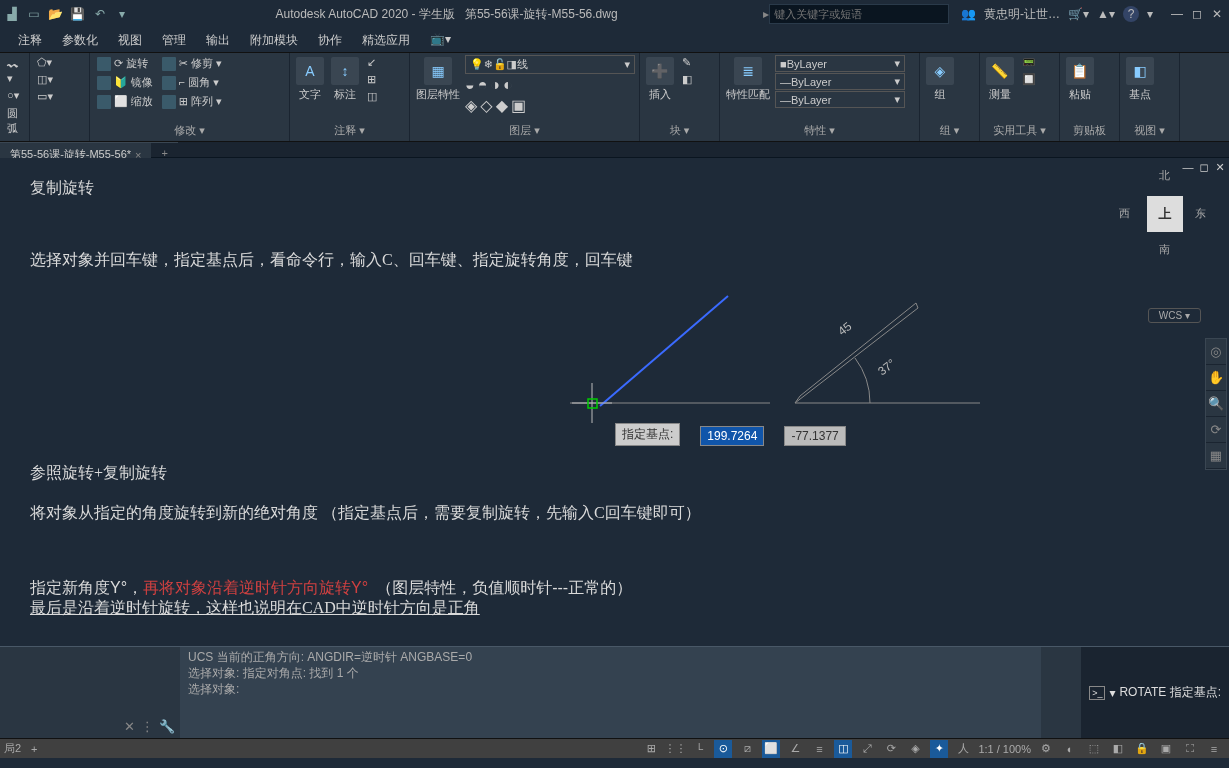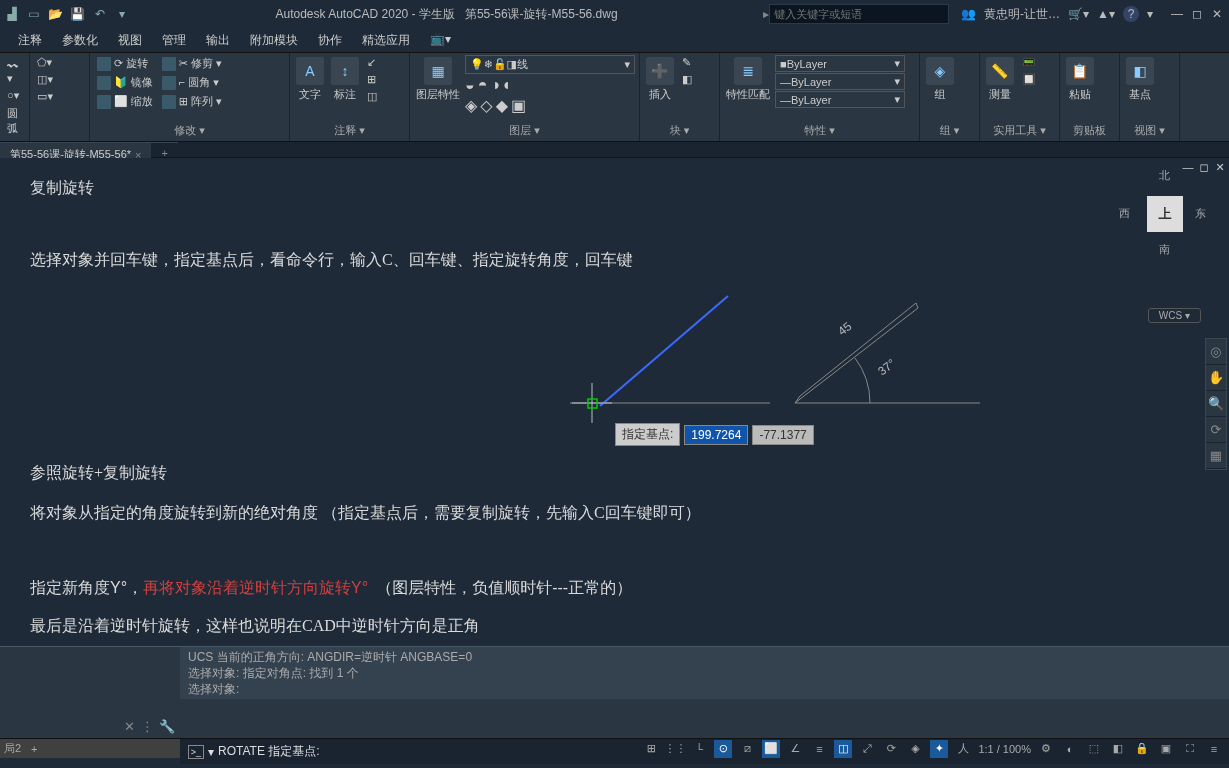--- a/index.html
+++ b/index.html
@@ -34,29 +34,29 @@
 .canvas { background: #1e2a38; position: relative; width: 100%; height: calc(100% - 28px - 24px - 90px - 26px - 92px - 20px); overflow: hidden; }
 .txt { position: absolute; color: #dadada; font-size: 16px; font-family: SimSun, serif; }
 .txt-inline-r { color: #d04040; }
 .viewcube { position: absolute; top: 10px; right: 20px; width: 90px; height: 90px; }
 .viewcube .cube { width: 36px; height: 36px; background: #ddd; color: #333; font-weight: bold; display: flex; align-items: center; justify-content: center; position: absolute; top: 28px; left: 28px; font-size: 13px; }
 .viewcube .dir { position: absolute; color: #aaa; font-size: 11px; }
 .wcs-badge { position: absolute; top: 150px; right: 28px; border: 1px solid #555; padding: 1px 10px; font-size: 10px; color: #aaa; border-radius: 3px; }
 .nav-bar { position: absolute; right: 2px; top: 180px; width: 22px; background: #2a3642; border: 1px solid #3a4652; }
 .nav-bar div { height: 26px; border-bottom: 1px solid #1a2430; display: flex; align-items: center; justify-content: center; color: #888; font-size: 13px; }
 svg.draw { position: absolute; top: 0; left: 0; }
-.dyn-input { position: absolute; display: flex; gap: 4px; align-items: center; font-size: 12px; }
+.dyn-input { position: absolute; display: flex; gap: 20px; align-items: flex-end; font-size: 12px; }
 .dyn-input .lbl { background: #ccc; color: #333; padding: 2px 6px; border: 1px solid #888; }
 .dyn-input .val { padding: 2px 6px; border: 1px solid #888; }
 .dyn-input .val.sel { background: #1055aa; color: #fff; }
 .dyn-input .val.norm { background: #bbb; color: #333; }
 .cmdarea { background: #2a3642; height: 92px; border-top: 1px solid #495867; display: flex; }
 .cmdprefix { width: 180px; display: flex; align-items: flex-end; justify-content: flex-end; padding: 4px; gap: 6px; }
 .cmdprefix span { color: #888; font-size: 13px; cursor: pointer; }
-.cmdtext { flex: 1; display: flex; flex-direction: column; font-size: 12px; font-family: Consolas, monospace; color: #aaa; gap: 40px; }
+.cmdtext { flex: 1; display: flex; flex-direction: row; font-size: 12px; font-family: Consolas, monospace; color: #aaa; gap: 40px; }
 .cmdhistory { flex: 1; background: #344250; padding: 2px 8px; }
 .cmdhistory div { line-height: 16px; }
 .cmdline { background: #1a2430; padding: 4px 8px; display: flex; align-items: center; gap: 4px; color: #ddd; }
 .cmdline .icon-term { width: 16px; height: 14px; border: 1px solid #888; display: inline-flex; align-items: center; justify-content: center; font-size: 9px; }
 .statusbar { height: 20px; background: #404040; display: flex; align-items: center; font-size: 11px; color: #aaa; border-top: 1px solid #111; }
 .statusbar .left { flex: 1; display: flex; align-items: center; gap: 4px; padding-left: 4px; }
 .statusbar .right { display: flex; align-items: center; gap: 6px; padding-right: 6px; }
 .statusbar .sbtn { width: 18px; height: 18px; display: inline-flex; align-items: center; justify-content: center; cursor: pointer; }
 .statusbar .sbtn.on { background: #1a5a9a; color: #fff; }
 .viewport-controls { position: absolute; top: 2px; right: 2px; display: flex; gap: 2px; }
@@ -288,21 +288,21 @@
   </div>
 
   <div class="txt" style="top:20px;left:30px">复制旋转</div>
   <div class="txt" style="top:92px;left:30px">选择对象并回车键，指定基点后，看命令行，输入C、回车键、指定旋转角度，回车键</div>
 
   <div class="txt" style="top:305px;left:30px">参照旋转+复制旋转</div>
   <div class="txt" style="top:345px;left:30px">将对象从指定的角度旋转到新的绝对角度  （指定基点后，需要复制旋转，先输入C回车键即可）</div>
   <div class="txt" style="top:420px;left:30px">
     <span>指定新角度Y°，</span><span class="txt-inline-r">再将对象沿着逆时针方向旋转Y°</span>&nbsp;&nbsp;<span>（图层特性，负值顺时针---正常的）</span>
   </div>
-  <div class="txt" style="top:458px;left:30px;">最后是沿着逆时针旋转，这样也说明在CAD中逆时针方向是正角</div>
+  <div class="txt" style="top:440px;left:30px;text-decoration:underline">最后是沿着逆时针旋转，这样也说明在CAD中逆时针方向是正角</div>
 
   <svg class="draw" width="1200" height="480">
 
     <line x1="570" y1="245" x2="770" y2="245" stroke="#888" stroke-width="1"></line>
     <line x1="600" y1="248" x2="728" y2="138" stroke="#3a6aff" stroke-width="2"></line>
     <line x1="592" y1="225" x2="592" y2="265" stroke="#bbb" stroke-width="1"></line>
     <line x1="572" y1="245" x2="612" y2="245" stroke="#bbb" stroke-width="1"></line>
     <rect x="588" y="241" width="9" height="9" fill="none" stroke="#0c0" stroke-width="1.5"></rect>
 
     <line x1="795" y1="245" x2="980" y2="245" stroke="#888" stroke-width="1"></line>

